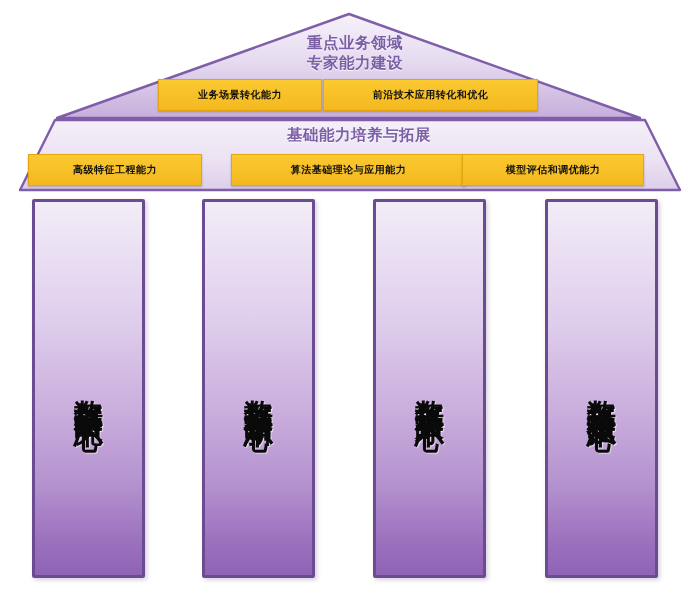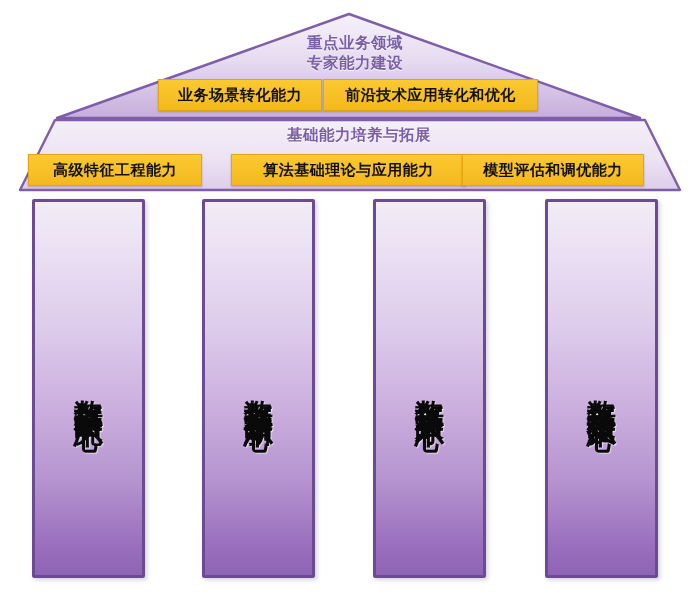--- a/index.html
+++ b/index.html
@@ -43,21 +43,21 @@
     text-shadow: 0 1px 0 rgba(255,255,255,0.85);
     pointer-events: none;
   }
 
   
   .chip {
     position: absolute;
     background: linear-gradient(180deg, #fbc930 0%, #f4b81f 100%);
     border: 1px solid #e3a60f;
     color: #101010;
-    font-size: 15px;
+    font-size: 10px;
     font-weight: bold;
     display: flex;
     align-items: center;
     justify-content: center;
     letter-spacing: 0.5px;
     box-sizing: border-box;
     box-shadow: 0 1px 2px rgba(80,60,20,0.30);
     white-space: nowrap;
   }
 

